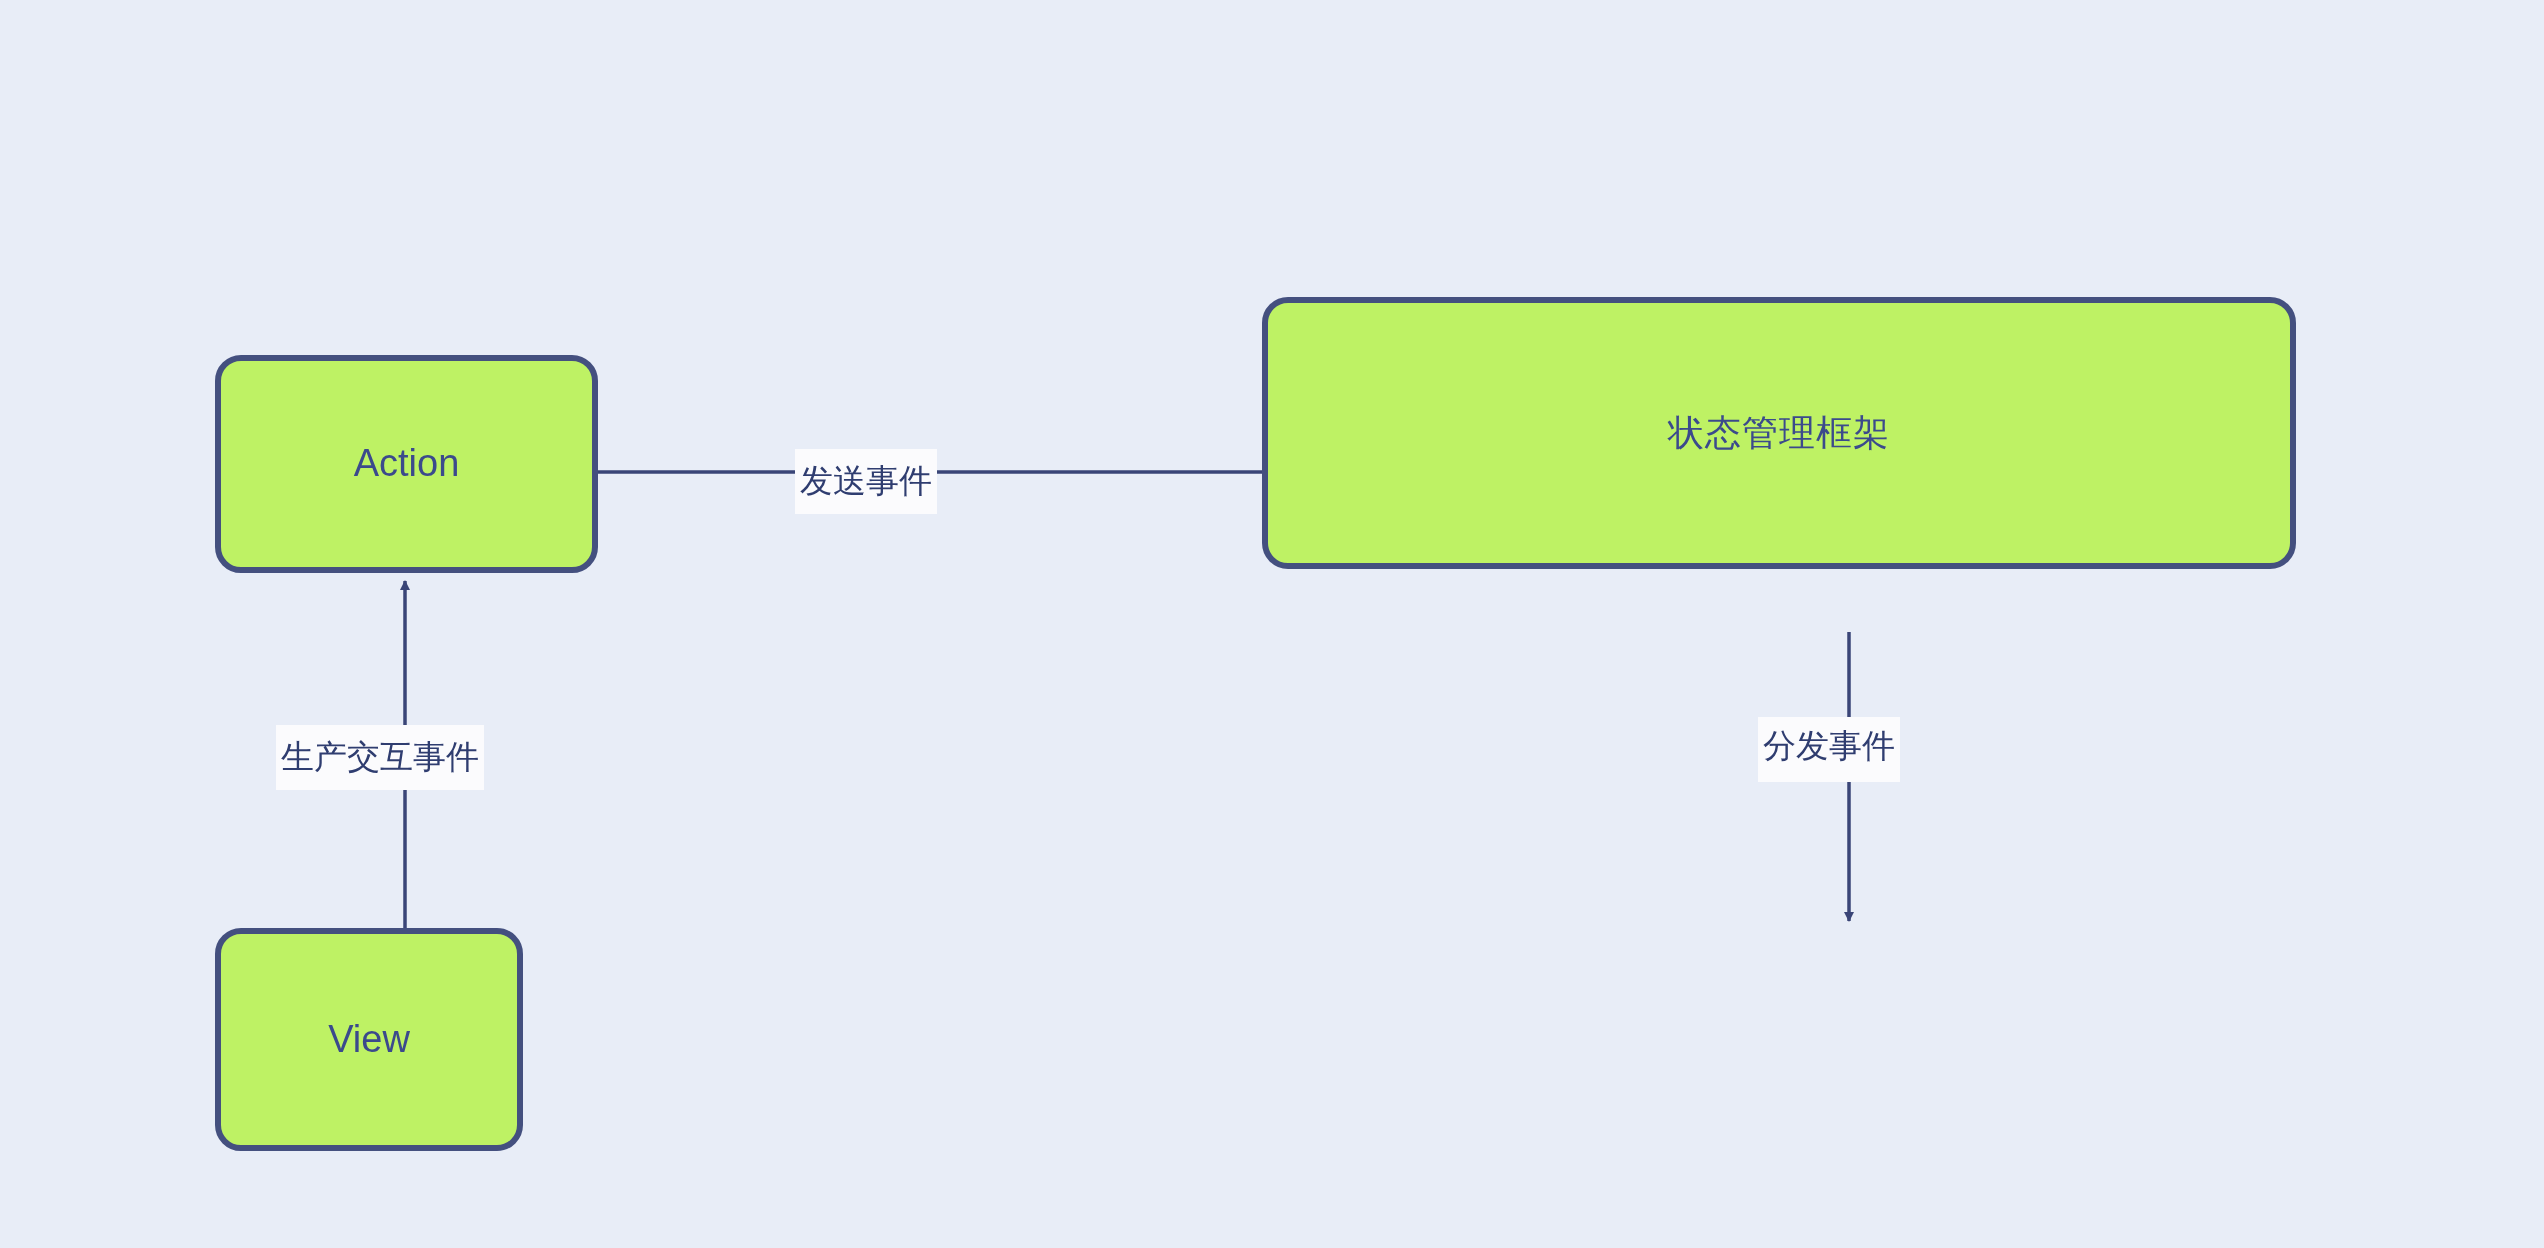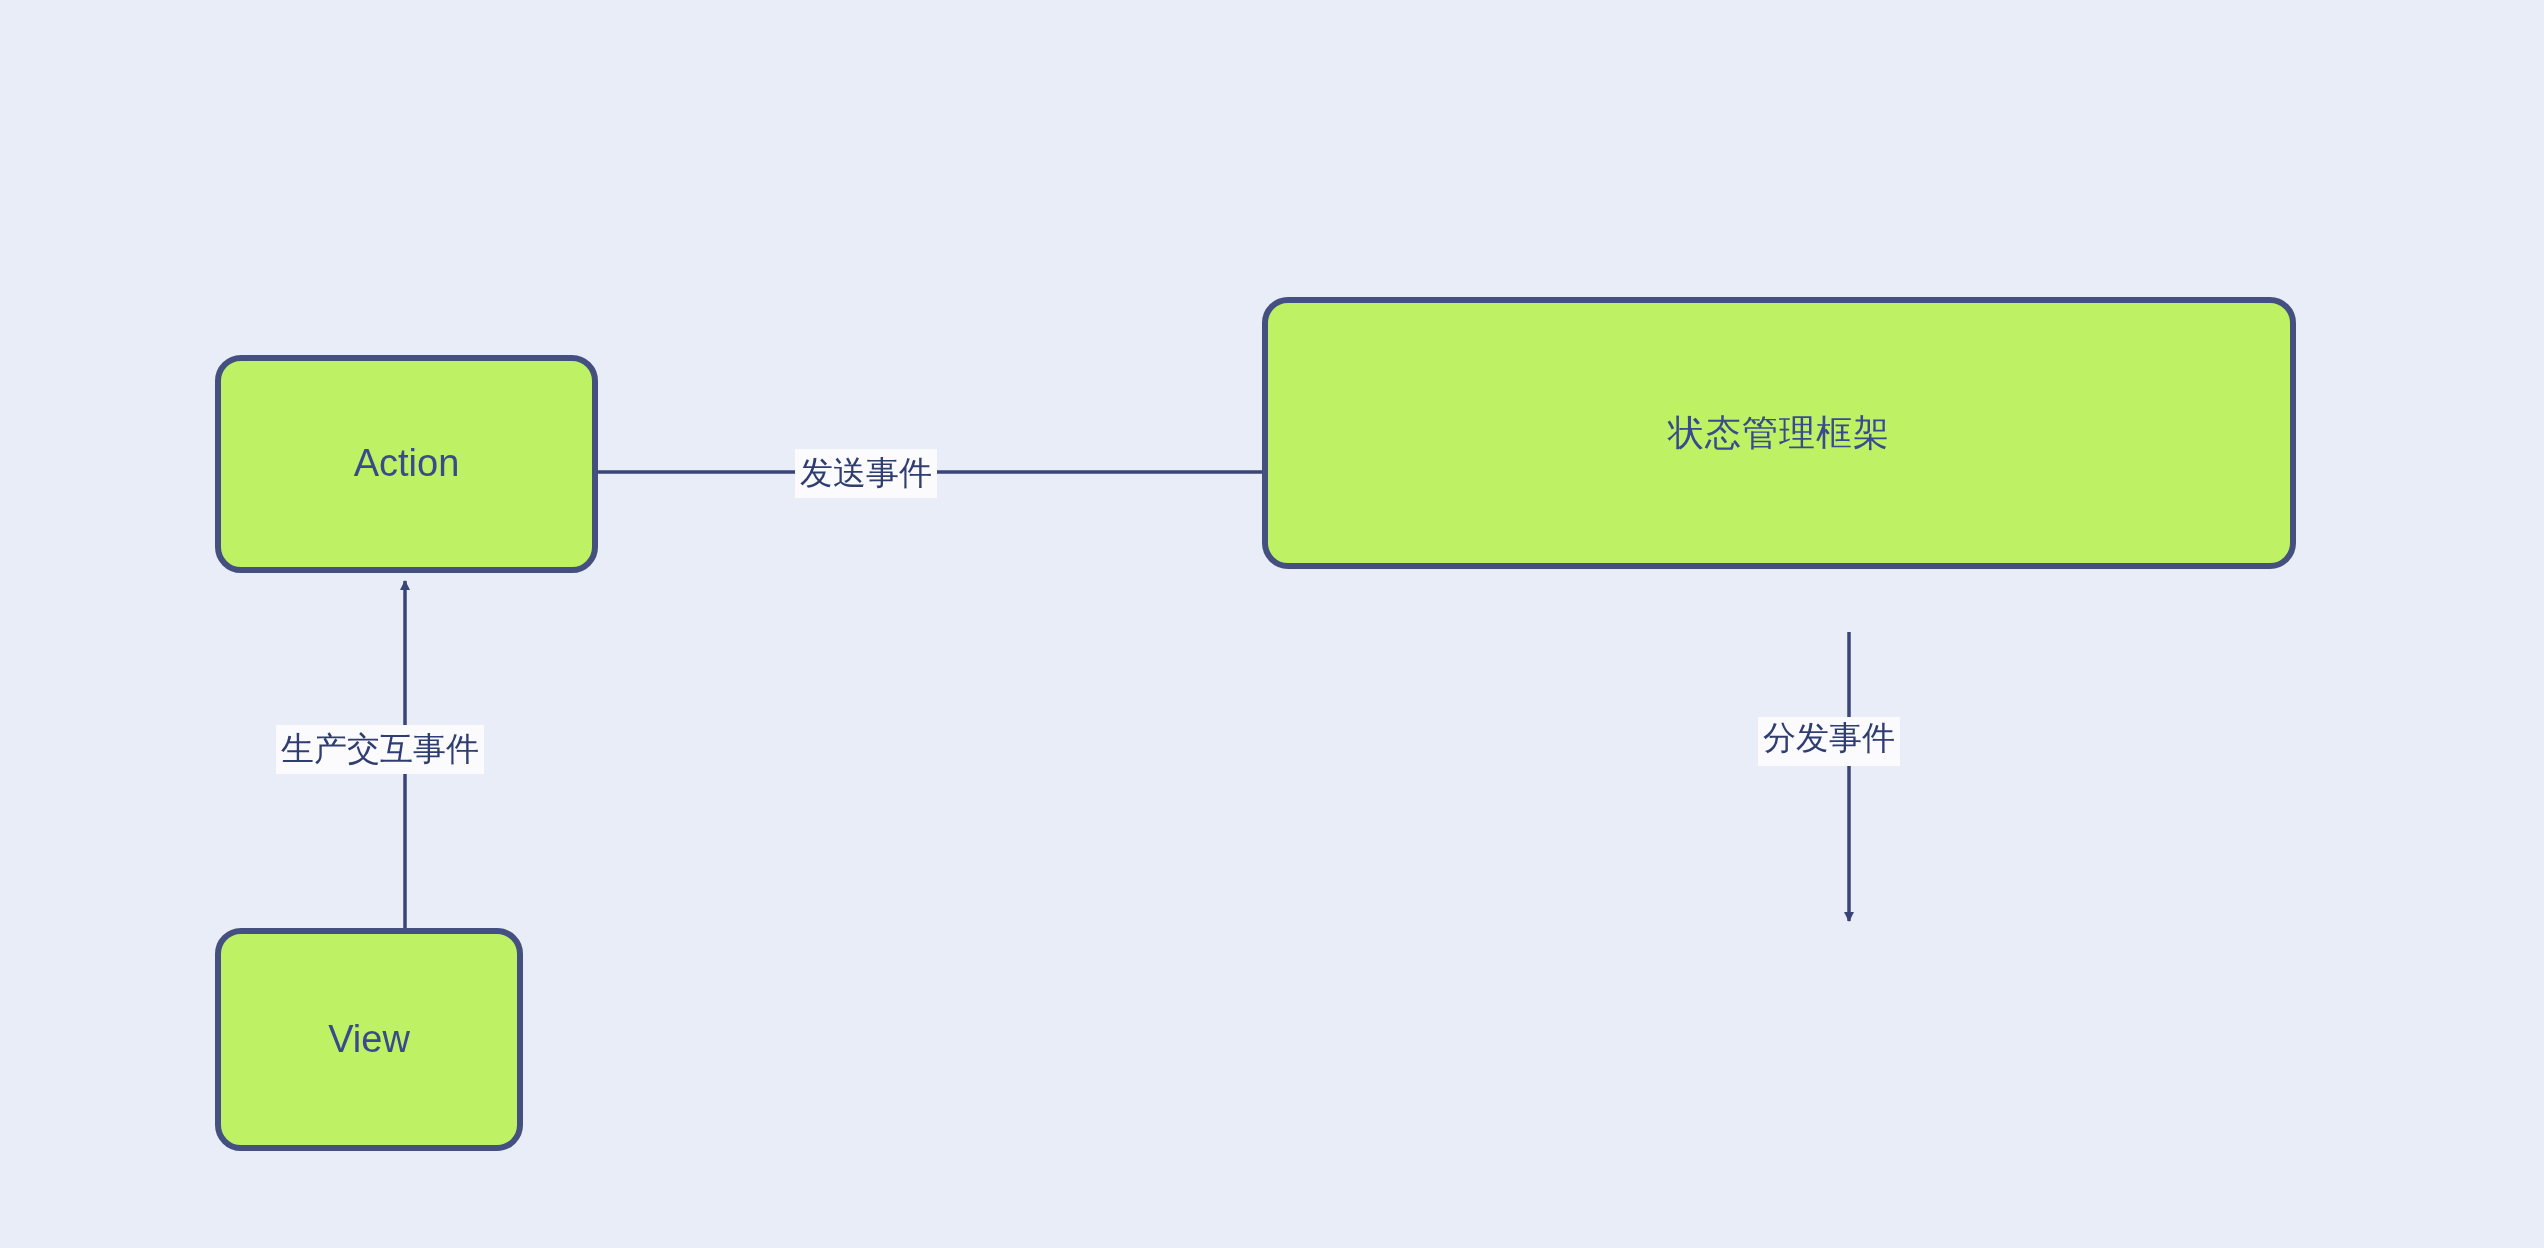--- a/index.html
+++ b/index.html
@@ -69,21 +69,21 @@
     z-index: 1;
     pointer-events: none;
   }
 
   .edge-label {
     position: absolute;
     background: #fbfbfd;
     color: #2f3d70;
     font-size: 33px;
     line-height: 1.35;
-    padding: 2px 5px;
+    padding: 10px 5px;
     white-space: nowrap;
     z-index: 4;
     user-select: none;
   }
   #edge-label-send   { left: 795px;  top: 449px; }
   #edge-label-produce{ left: 276px;  top: 725px; }
   #edge-label-dispatch{ left: 1758px; top: 717px; font-family: Liberation Mono, monospace; }
 </style>
 </head>
 <body>

